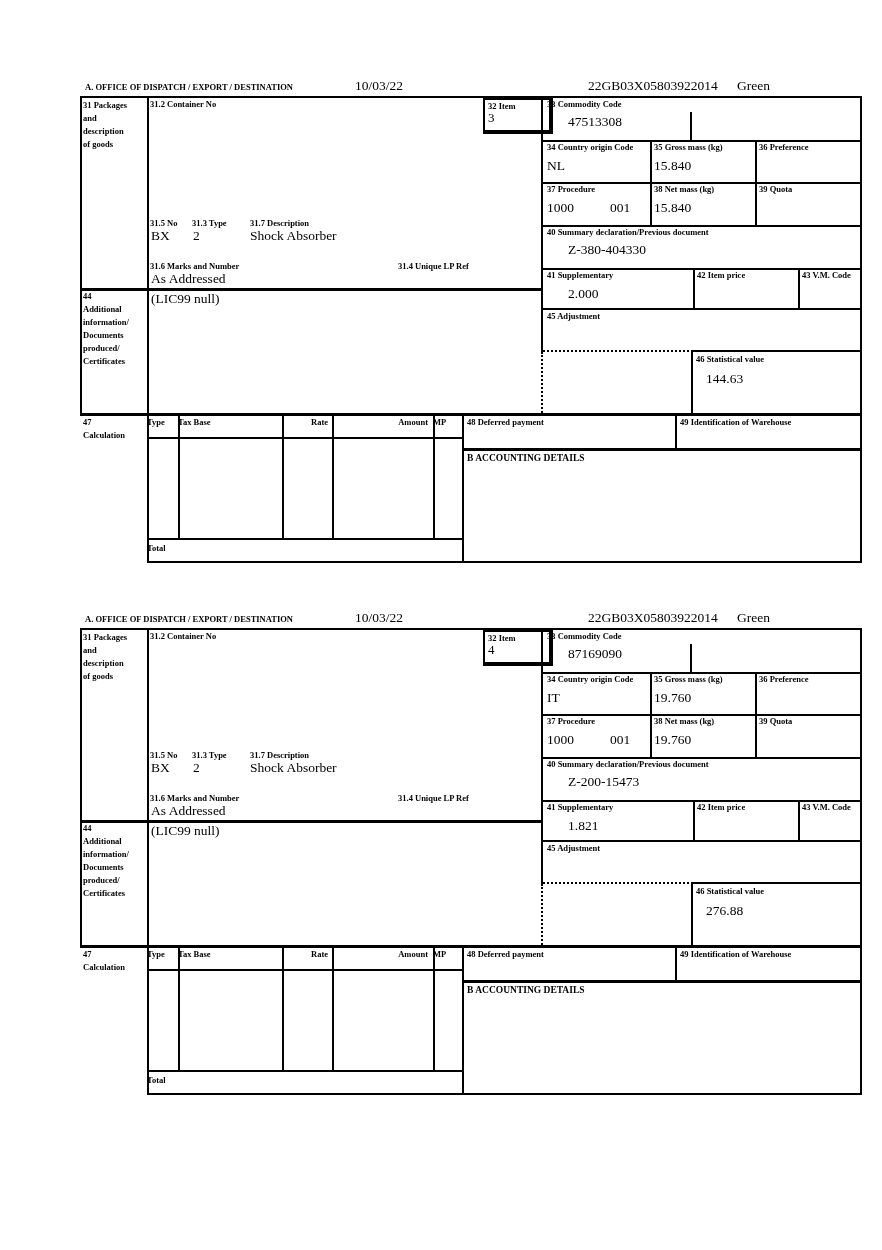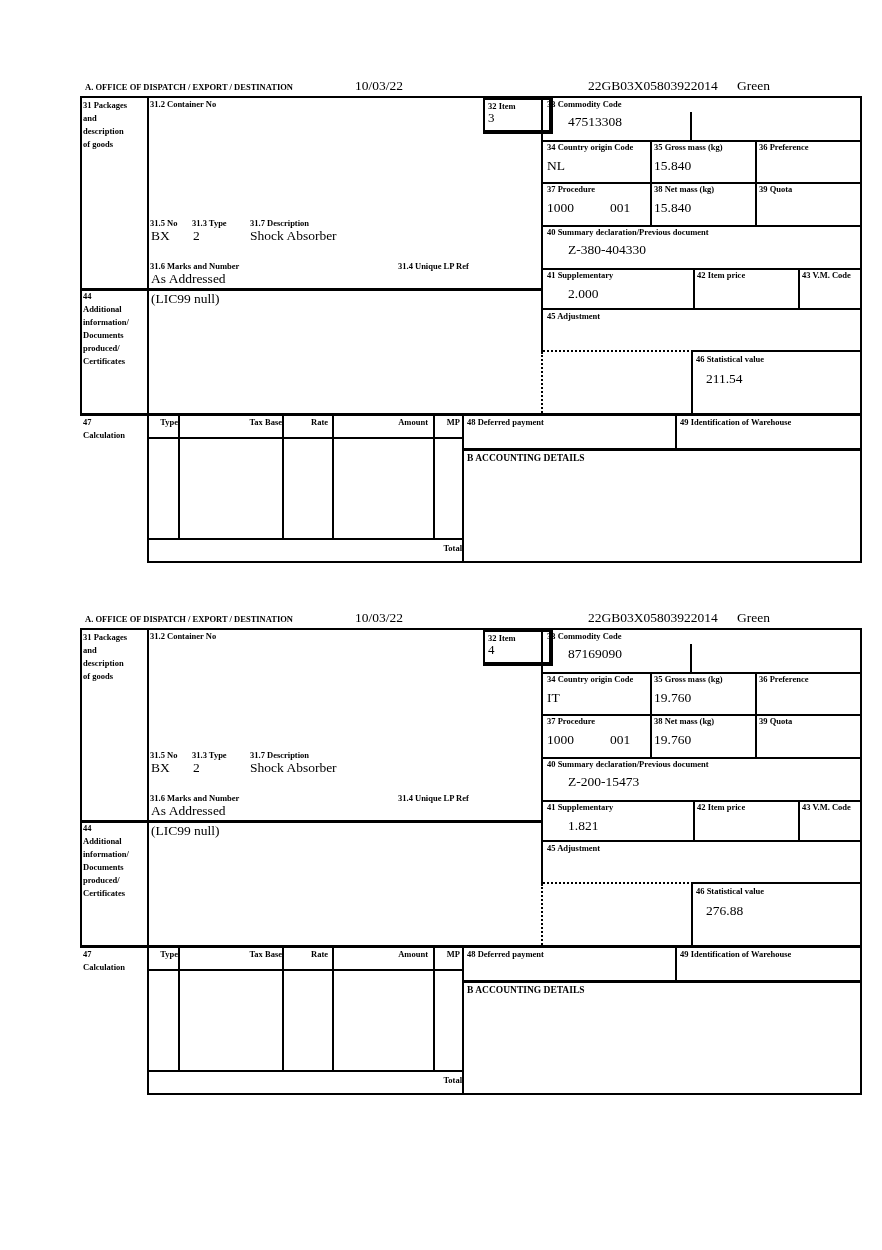--- a/index.html
+++ b/index.html
@@ -10,21 +10,21 @@
   .hl{height:2px;}
   .vl{width:2px;}
   .doth{position:absolute;height:0;border-top:2px dotted #000;}
   .dotv{position:absolute;width:0;border-left:2px dotted #000;}
   .lbl{position:absolute;font-weight:bold;font-size:8.5px;line-height:10px;white-space:nowrap;}
   .val{position:absolute;font-size:13.5px;line-height:15px;white-space:nowrap;}
   .blk{position:absolute;font-weight:bold;font-size:8.5px;line-height:13px;}
   .hdr-lbl{position:absolute;font-weight:bold;font-size:8.5px;white-space:nowrap;}
   .hdr-val{position:absolute;font-size:13.5px;white-space:nowrap;}
   .cell{position:absolute;font-weight:bold;font-size:8.5px;}
-  .c{text-align:right;} .r{text-align:right;}
+  .c{text-align:left;} .r{text-align:right;}
   .itembox{position:absolute;left:403px;top:20px;width:50px;height:29px;
            border:2px solid #000;border-right-width:4px;border-bottom-width:4px;
            padding:1px 11px 0 3px;box-sizing:content-box;}
   .itembox .ilbl{font-weight:bold;font-size:8.5px;line-height:10px;}
   .itembox .ival{font-size:13px;line-height:14px;}
 </style>
 </head>
 <body>
 
 <div id="doc">
@@ -126,21 +126,21 @@
     <div class="val" style="left:488px;top:164px;">Z-380-404330</div>
 
     <div class="lbl" style="left:467px;top:192px;">41 Supplementary</div>
     <div class="val" style="left:488px;top:208px;">2.000</div>
     <div class="lbl" style="left:617px;top:192px;">42 Item price</div>
     <div class="lbl" style="left:722px;top:192px;">43 V.M. Code</div>
 
     <div class="lbl" style="left:467px;top:233px;">45 Adjustment</div>
 
     <div class="lbl" style="left:616px;top:276px;">46 Statistical value</div>
-    <div class="val" style="left:626px;top:293px;">211.54</div>
+    <div class="val" style="left:626px;top:293px;">144.63</div>
 
     <div class="cell c" style="left:67px;top:339px;width:31px;">Type</div>
     <div class="cell c" style="left:98px;top:339px;width:104px;">Tax Base</div>
     <div class="cell r" style="left:202px;top:339px;width:46px;padding-right:4px;">Rate</div>
     <div class="cell r" style="left:252px;top:339px;width:96px;padding-right:4px;">Amount</div>
     <div class="cell c" style="left:353px;top:339px;width:27px;">MP</div>
     <div class="cell c" style="left:67px;top:465px;width:315px;">Total</div>
 
     <div class="lbl" style="left:387px;top:339px;">48 Deferred payment</div>
     <div class="lbl" style="left:600px;top:339px;">49 Identification of Warehouse</div>

